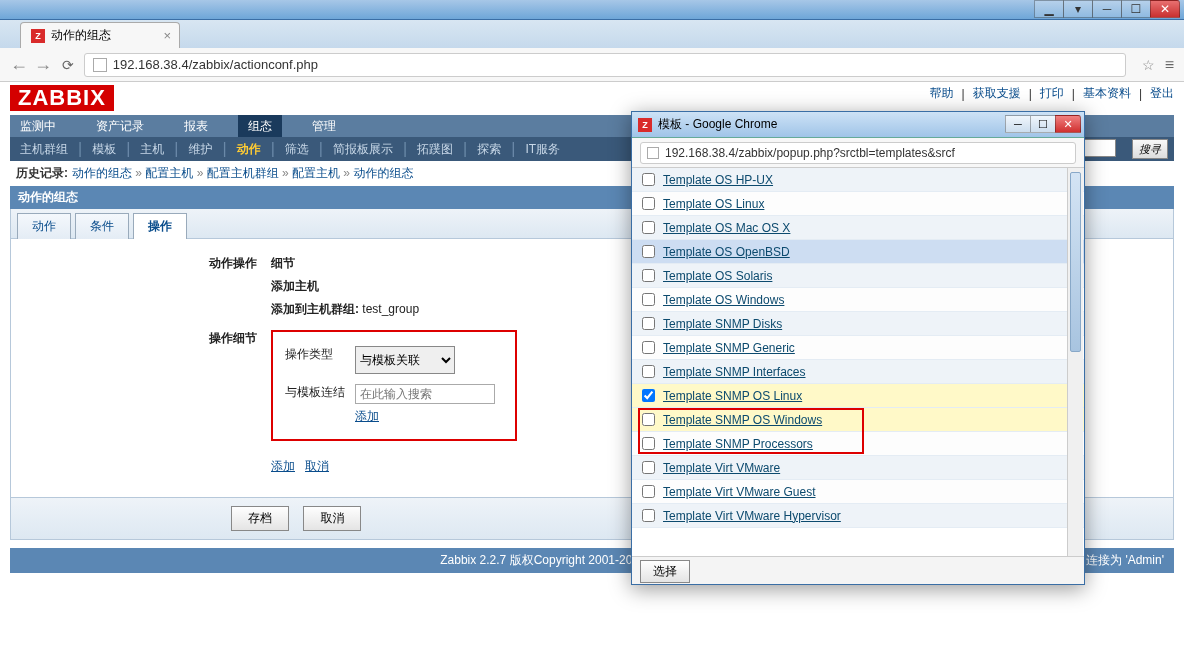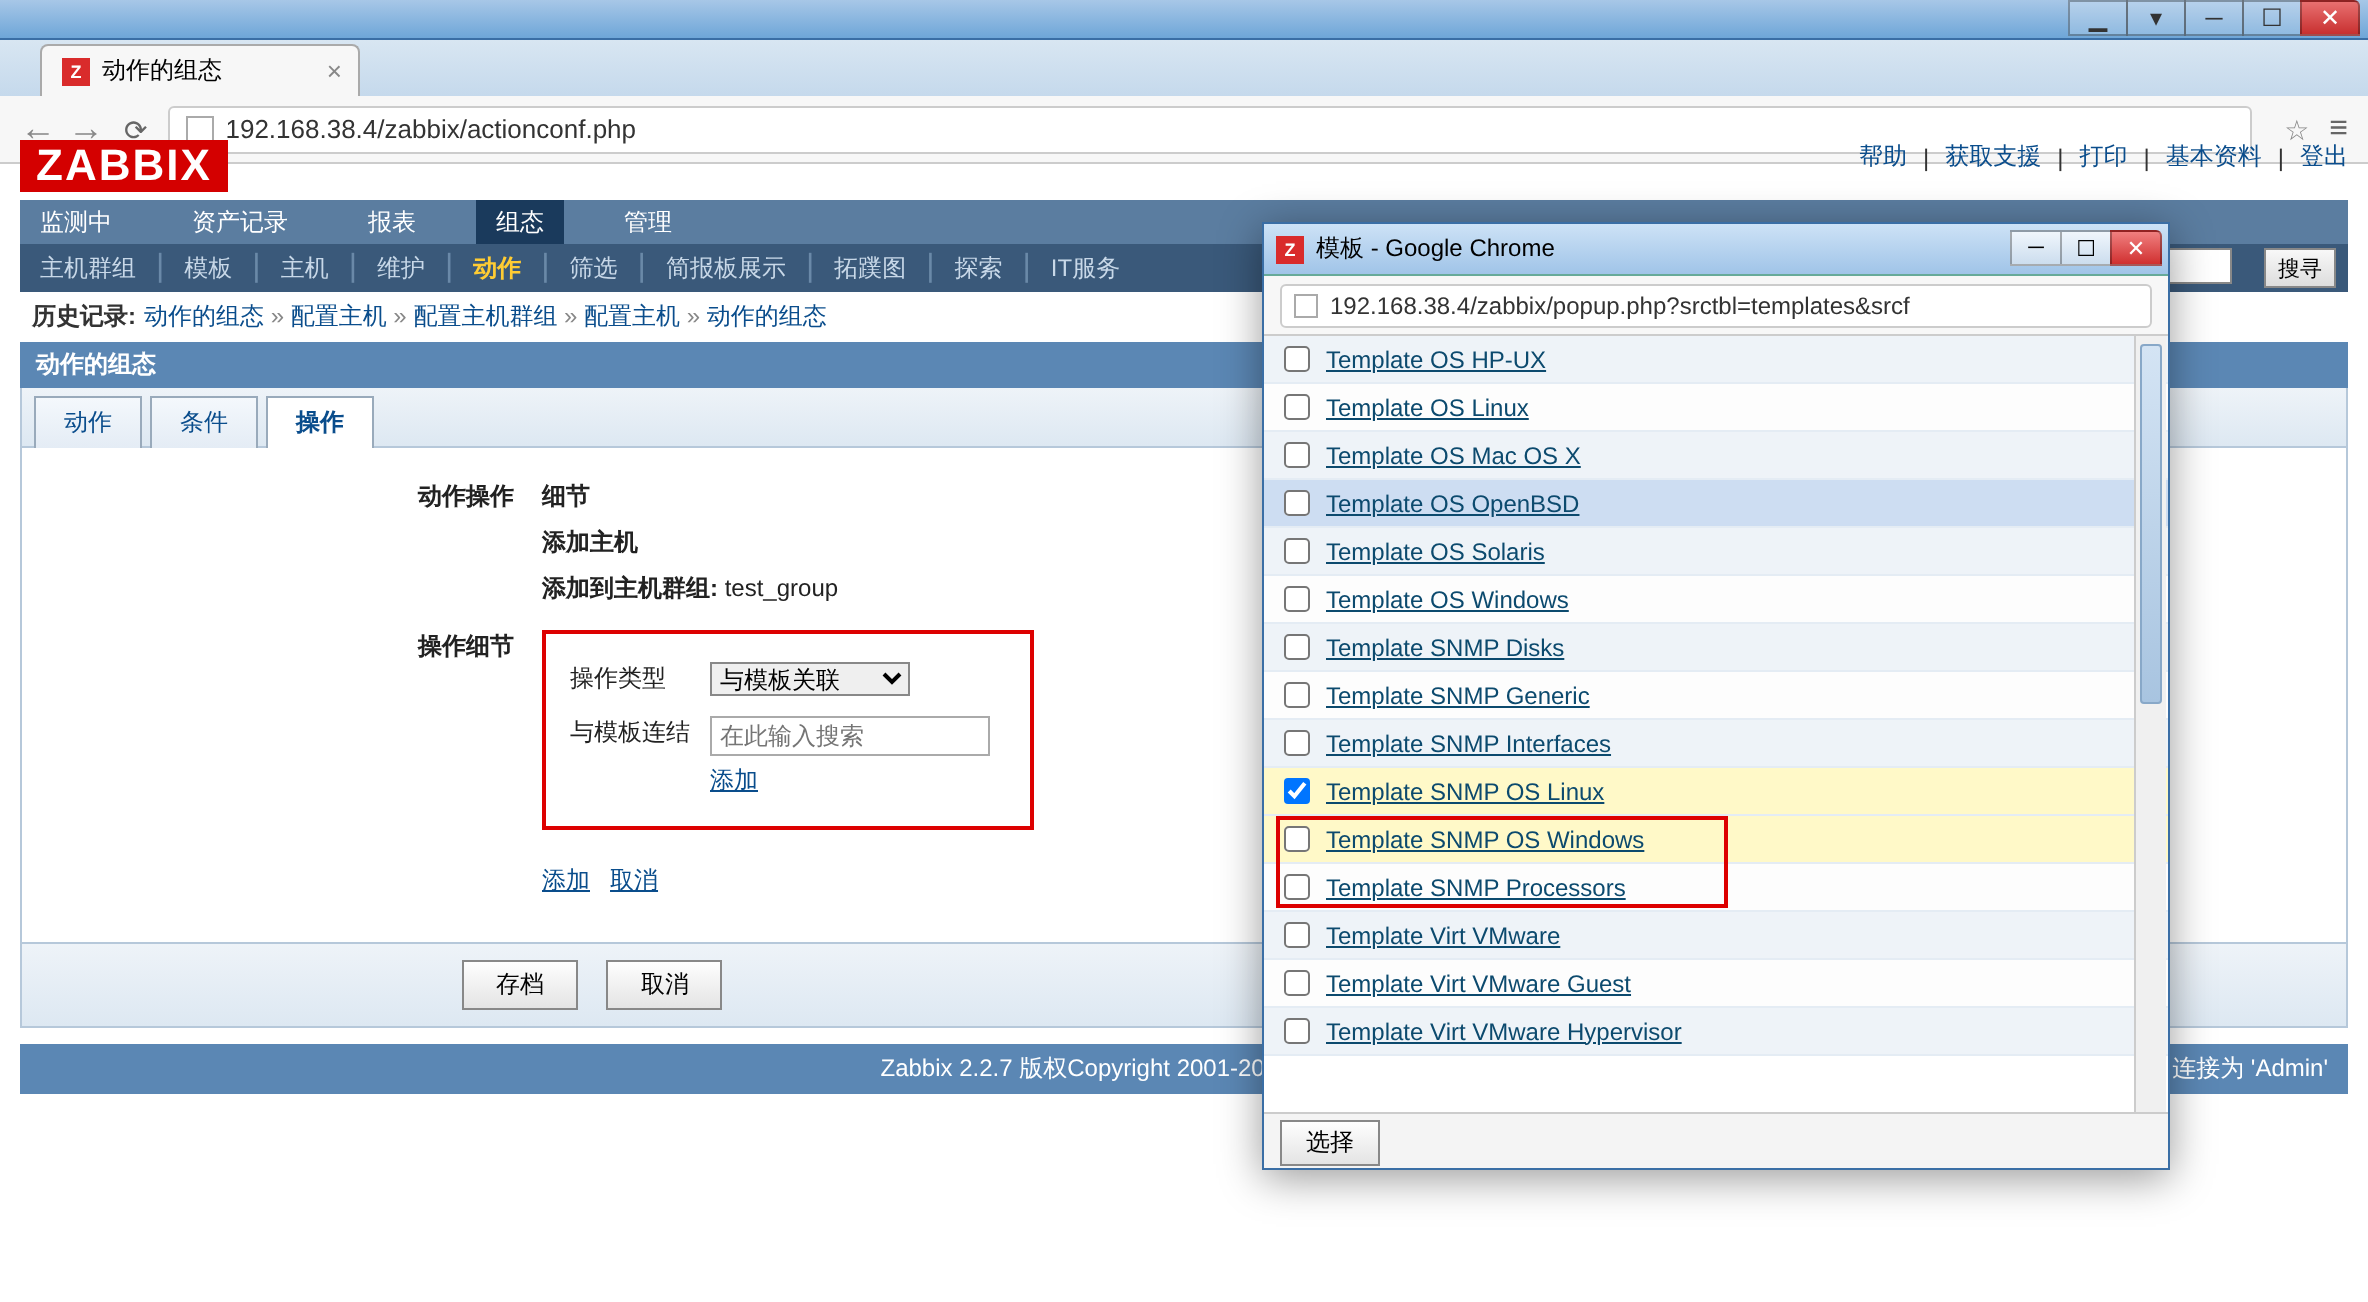--- a/index.html
+++ b/index.html
@@ -36,41 +36,41 @@
 .menu-bar { background:#5b7da0; height:22px; display:flex;gap:20px; }
 .menu-bar .mitem { padding:3px 10px; font-size:12px; color:#fff; cursor:pointer; }
 .menu-bar .mitem.active { background:#1a3a5c; }
 
 .submenu-bar { background:#3a597a; height:24px; display:flex; align-items:center; position:relative; }
 .submenu-bar .sitem { padding:0 10px; font-size:12px; color:#c8d8e8; cursor:pointer; }
 .submenu-bar .sitem.active { color:#ffcc33; font-weight:bold; }
 .sep { color:#6a89a8; }
 .search-box { position:absolute; right:6px; top:2px; display:flex; }
 .search-box input { width:120px; height:18px; font-size:11px; padding:0 4px; border:1px solid #888; }
-.search-box button { height:20px; font-size:11px; padding:0 6px; margin-left:16px; background:linear-gradient(#f8f8f8,#ddd); border:1px solid #888; }
+.search-box button { height:20px; font-size:11px; padding:0 6px; margin-left:16px; background:linear-gradient(#f8f8f8,#ddd); border:1px solid #888;font-style:italic; }
 
 .history-row { background:#fff; padding:4px 6px; font-size:12px; color:#333; display:flex; align-items:center; gap:4px; flex-wrap:wrap; }
 .history-row .lbl { font-weight:bold; }
 .history-row a { color:#0a4d8c; text-decoration:none; }
 .crumb-sep { color:#888; }
 
 .section-title { background:#5b87b4; color:#fff; font-size:12px; font-weight:bold; padding:3px 8px; }
 
 .tabs-row { border:1px solid #b6c8da; border-top:none; background:linear-gradient(#eef3f8,#dde8f2); height:30px; display:flex; align-items:flex-end; padding:0 6px; }
 .ztab { border:1px solid #9ab; background:#fff; font-size:12px; padding:4px 14px; margin-right:4px; color:#0a4d8c; border-bottom:none; position:relative; top:1px; }
 .ztab.active { background:#fff; font-weight:bold; }
 .ztab:not(.active){ background:linear-gradient(#f4f8fc,#e4ecf5); }
 
 .form-area { border:1px solid #b6c8da; border-top:none; background:#fff; padding:16px 20px; font-size:12px; }
 .form-row { display:flex; margin-bottom:6px;justify-content:space-between; }
 .form-row .fl { width:240px; text-align:right; padding-right:14px; font-weight:bold; color:#222; }
 .form-row .fv { flex:1; color:#222; }
 .box-red { border:2px solid #d00; padding:8px 10px; display:inline-block; }
 .inner-table td { padding:4px 8px 4px 0; vertical-align:top; }
-.sel { border:1px solid #888; font-size:12px; height:17px; min-width:100px; }
+.sel { border:1px solid #888; font-size:12px; height:28px; min-width:100px; }
 .txt { border:1px solid #aaa; font-size:12px; height:20px; width:140px; padding:0 4px; }
 .link-a { color:#0a4d8c; text-decoration:underline; cursor:pointer; }
 
 .btn-row { border:1px solid #b6c8da; border-top:none; background:linear-gradient(#eef3f8,#dde8f2); padding:8px; text-align:left; padding-left:220px; }
 .zbtn { background:linear-gradient(#fefefe,#e4e4e4); border:1px solid #888; font-size:12px; padding:3px 16px; margin-right:10px; }
 
 .footer { background:#5b87b4; color:#fff; font-size:12px; text-align:center; padding:4px; display:flex; justify-content:center; position:relative; margin-top:8px; }
 .footer .right { position:absolute; right:10px; }
 
 
@@ -125,21 +125,21 @@
     </div>
     <span class="reload-icon">⟳</span>
     <div class="omnibox">
       <span class="page-icon"></span>
       <span>192.168.38.4/zabbix/actionconf.php</span>
     </div>
     <span class="star-icon">☆</span>
     <span class="menu-icon">≡</span>
   </div>
 
-  <div class="zabbix" style="top:50px;">
+  <div class="zabbix" style="top:65px;">
     <div class="zbx-header">
       <div class="logo">ZABBIX</div>
       <div class="top-links">
         <a>帮助</a> | 
         <a>获取支援</a> | 
         <a>打印</a> | 
         <a>基本资料</a> | 
         <a>登出</a>
       </div>
     </div>

